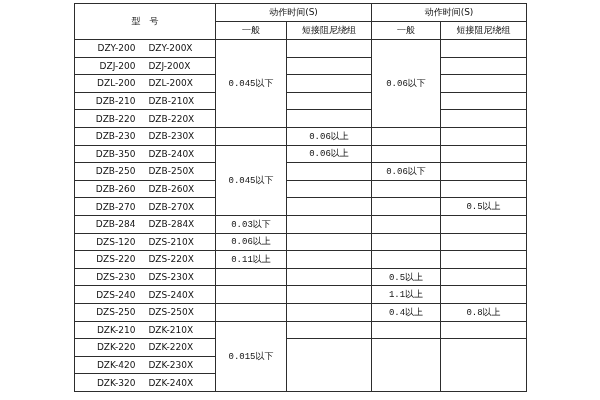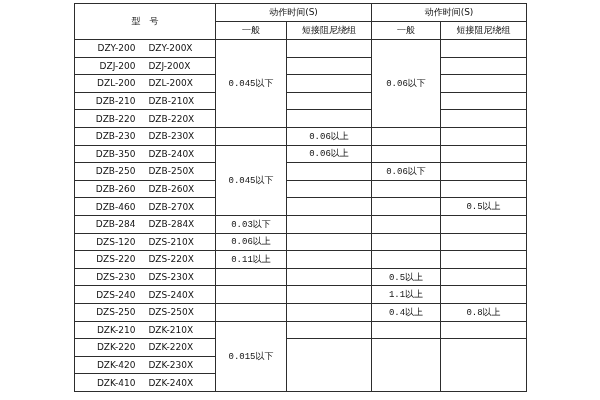--- a/index.html
+++ b/index.html
@@ -154,21 +154,21 @@
               <span>DZB-260X</span>
             </div>
           </td>
           <td class="value-cell" rowspan="1"></td>
           <td class="value-cell" rowspan="1"></td>
           <td class="value-cell" rowspan="1"></td>
         </tr>
         <tr>
           <td>
             <div class="model-pair">
-              <span>DZB-460</span>
+              <span>DZB-270</span>
               <span>DZB-270X</span>
             </div>
           </td>
           <td class="value-cell" rowspan="1"></td>
           <td class="value-cell" rowspan="1"></td>
           <td class="value-cell" rowspan="1">0.5以上</td>
         </tr>
         <tr>
           <td>
             <div class="model-pair">
@@ -268,20 +268,20 @@
           <td>
             <div class="model-pair">
               <span>DZK-420</span>
               <span>DZK-230X</span>
             </div>
           </td>
         </tr>
         <tr>
           <td>
             <div class="model-pair">
-              <span>DZK-410</span>
+              <span>DZK-320</span>
               <span>DZK-240X</span>
             </div>
           </td>
         </tr>
       </tbody>
   </table>
 </div>
 
 </body></html>

